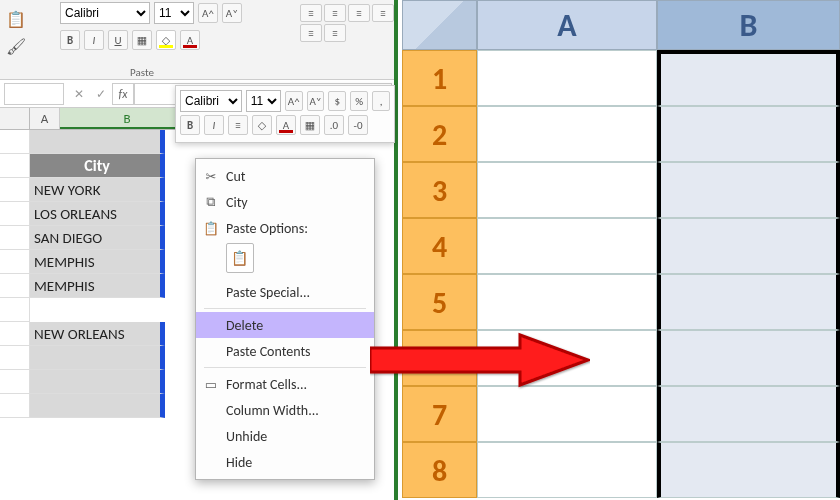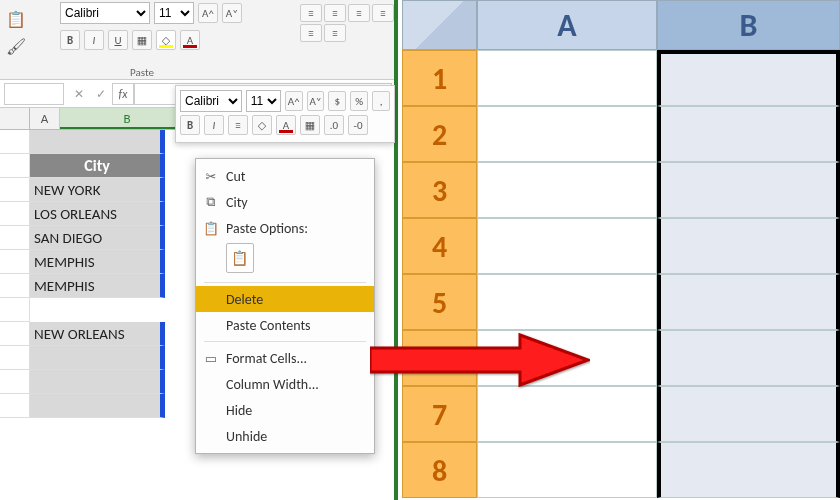--- a/index.html
+++ b/index.html
@@ -47,21 +47,21 @@
 .colA{width:30px;} .colB{width:135px;}
 .grid-body-left { position:relative;}
 .row-left { display:flex;}
 .cellA { width:30px; height:24px; border-right:1px solid #ddd; border-bottom:1px solid #ddd;}
 .cellB { width:135px; height:24px; border-right:5px solid #1d4ed8; border-bottom:1px solid #ddd; background:#d9d9d9; padding-left:4px; display:flex; align-items:center; font-size:15px; color:#222;}
 .cellB.header { background:#888; color:#fff; font-weight:bold; justify-content:center; font-size:16px;}
 
 
 .ctx { position:absolute; left:195px; top:158px; width:180px; background:#fdfdfd; border:1px solid #b5b5b5; box-shadow:0 3px 10px rgba(0,0,0,.3); padding:4px 0; z-index:10; font-size:14px;}
 .ctx .item { display:flex; align-items:center; height:26px; padding:0 8px 0 30px; position:relative; color:#333;}
-.ctx .item.hover { background:#eab308;}
+.ctx .item.hover { background:#c4b5fd;}
 .ctx .item .ico { position:absolute; left:6px; width:18px; text-align:center; color:#666; font-size:13px;}
 .ctx hr { border:none; border-top:1px solid #ddd; margin:3px 8px;}
 .paste-opts { padding:2px 8px 6px 30px;}
 .paste-opts .clip-icon { width:28px; height:30px; border:1px solid #bbb; display:flex;align-items:center;justify-content:center; background:#fff; border-radius:2px;}
 
 
 .big-grid { display:grid; grid-template-columns: 75px 180px 183px; }
 .big-h { height:50px; display:flex;align-items:center;justify-content:center; font-size:32px; color:#3a5a8a; font-weight:bold; border:1px solid #9ab; background:#c7d5ea;}
 .big-corner { background:linear-gradient(135deg,#d0dcec 50%,#b8c9df 50%); border:1px solid #9ab;}
 .big-rowh { height:56px; display:flex;align-items:center;justify-content:center; font-size:30px; font-weight:bold; color:#c06000; background:#fdbf5e; border:1px solid #d99a30;}
@@ -204,40 +204,43 @@
         <span class="ico">⧉</span>
         <span>City</span>
       </div>
     <div class="item">
         <span class="ico">📋</span>
         <span>Paste Options:</span>
       </div>
     <div class="paste-opts">
       <div class="clip-icon">📋</div>
     </div>
+    <div class="item">
+        <span>Paste Special...</span>
+      </div>
     <hr>
     <div class="item hover">
         <span>Delete</span>
       </div>
     <div class="item">
         <span>Paste Contents</span>
       </div>
     <hr>
     <div class="item">
         <span class="ico">▭</span>
         <span>Format Cells...</span>
       </div>
     <div class="item">
         <span>Column Width...</span>
       </div>
     <div class="item">
+        <span>Unhide</span>
+      </div>
+    <div class="item">
         <span>Hide</span>
-      </div>
-    <div class="item">
-        <span>Unhide</span>
       </div>
   </div>
 </div>
 
 <div class="right-panel">
   <div class="big-grid" id="big-grid">
       <div class="big-corner"></div>
 <div class="big-h">A</div>
 <div class="big-h" style="background:#9fb9d8">B</div>
       <div class="big-rowh">1</div>

